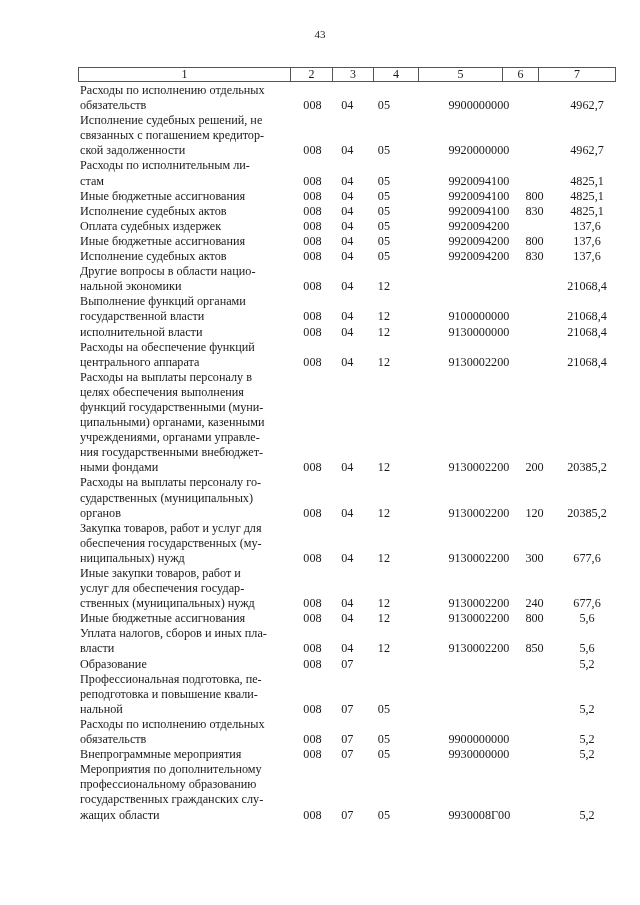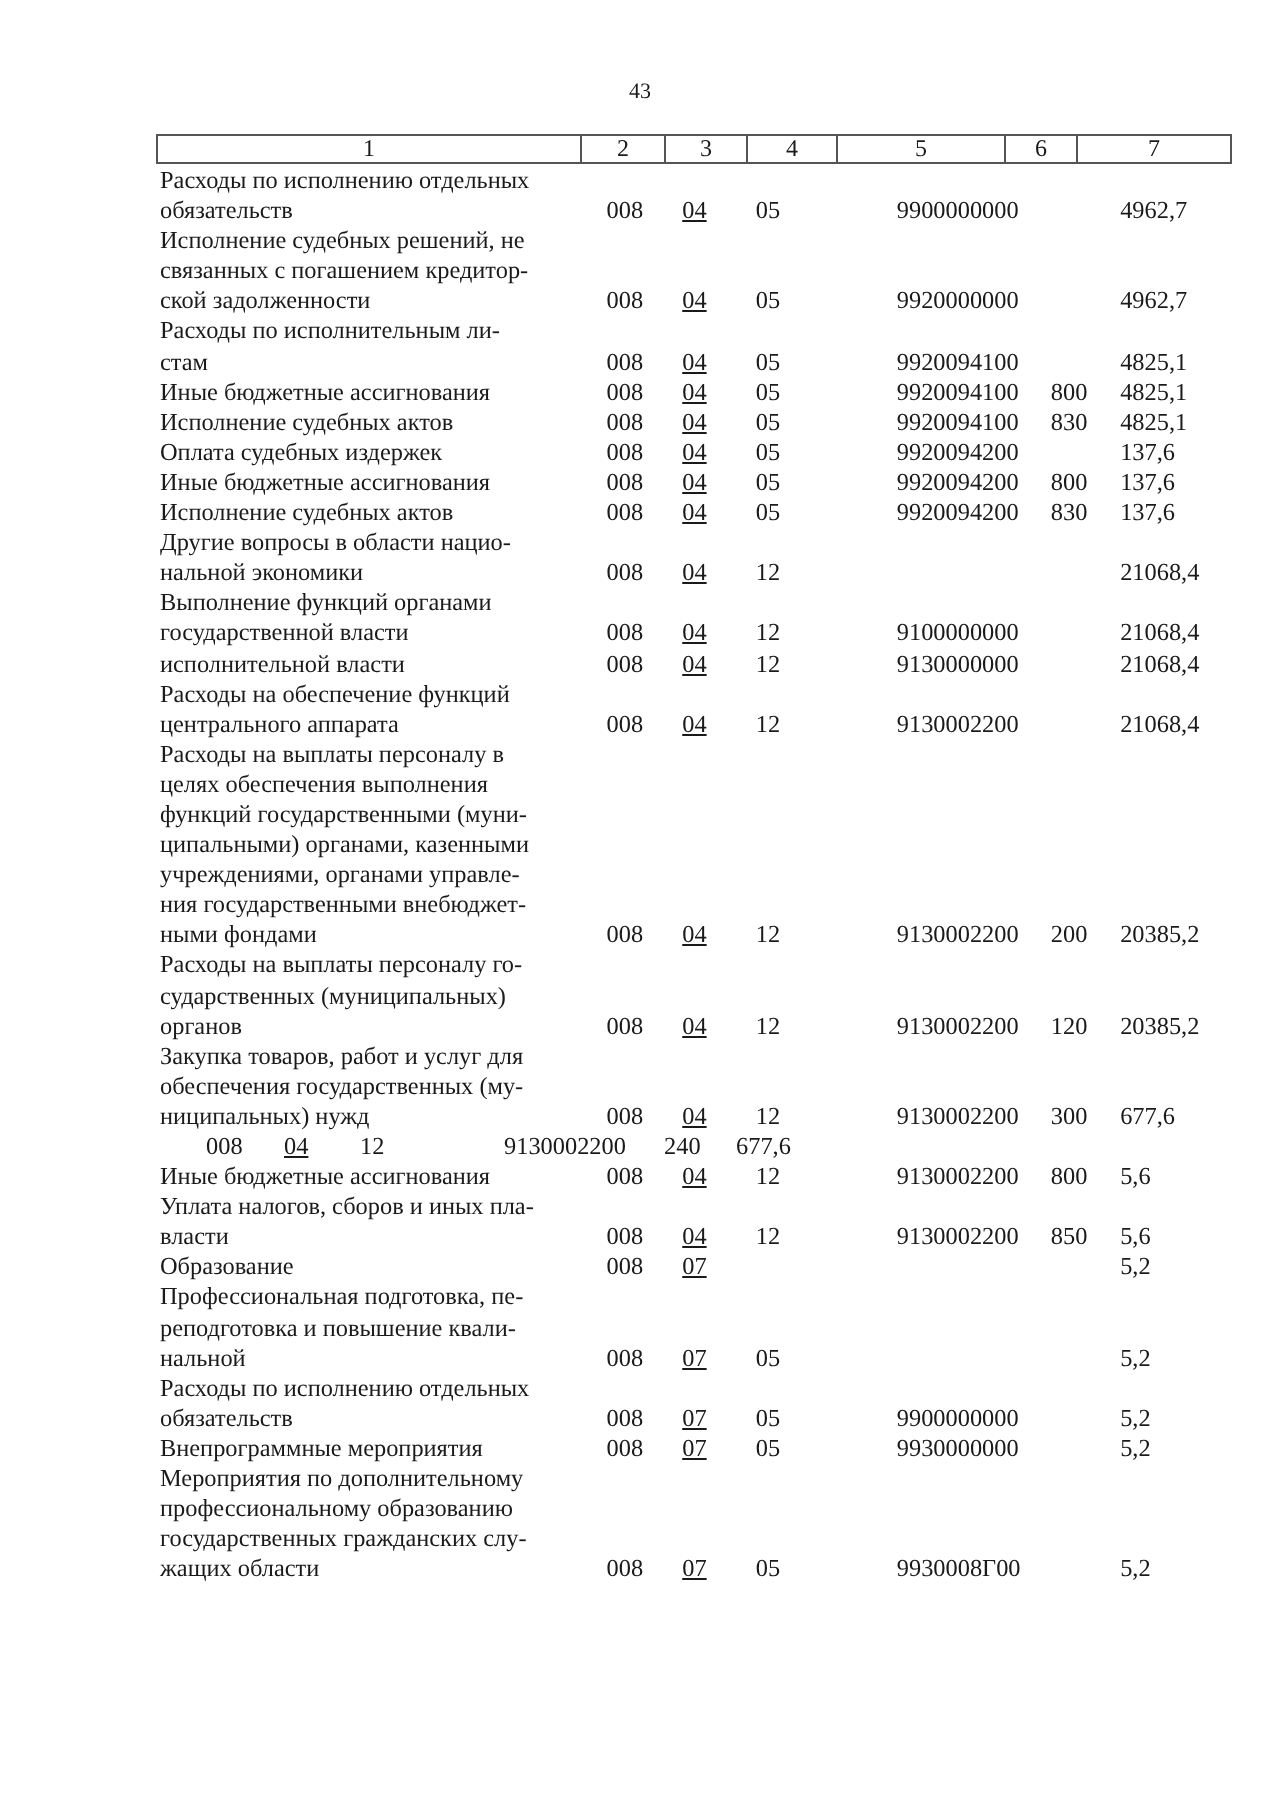--- a/index.html
+++ b/index.html
@@ -2,21 +2,21 @@
 <html><head>
 <meta charset="utf-8">
 <style>
   html, body { margin: 0; padding: 0; background: #ffffff; }
   body {
     width: 640px; height: 905px; position: relative; overflow: hidden;
     font-family: "Liberation Serif", "DejaVu Serif", serif;
     color: #1a1a1a;
   }
   .page-number {
-    position: absolute; left: 0; width: 640px; top: 40px;
+    position: absolute; left: 0; width: 640px; top: 28px;
     text-align: center; font-size: 11px;
   }
   .hdr {
     position: absolute; top: 67px; left: 78px; width: 538px; height: 15px;
     border: 1px solid #555; box-sizing: border-box;
     display: flex; font-size: 12px;
   }
   .hdr > div {
     box-sizing: border-box; text-align: center; line-height: 13px;
     border-right: 1px solid #555;
@@ -25,25 +25,25 @@
   .c1 { width: 212px; } .c2 { width: 42px; } .c3 { width: 41px; }
   .c4 { width: 45px; } .c5 { width: 84px; } .c6 { width: 36px; } .c7 { width: 76px; }
 
   .rows { position: absolute; top: 83px; left: 80px; width: 534px; }
   .row { display: flex; align-items: flex-end; font-size: 12.2px; line-height: 15.1px; }
   .row .name {
     width: 208px; text-align: justify; text-align-last: left;
     hyphens: manual;
   }
   .row .k2 { width: 44px; padding-left: 13px; box-sizing: border-box; margin-left: 10px; }
-  .row .k3 { width: 42px; padding-left: 8px; box-sizing: border-box; text-decoration: underline; }
+  .row .k3 { width: 42px; padding-left: 8px; box-sizing: border-box; }
   .row .k4 { width: 44px; padding-left: 4px; box-sizing: border-box; }
   .row .k5 { width: 84px; padding-left: 4px; box-sizing: border-box; margin-left: 28px; }
   .row .k6 { width: 36px; padding-left: 0px; box-sizing: border-box; }
-  .row .k7 { width: 56px; text-align: left; }
+  .row .k7 { width: 56px; text-align: center; }
   .line { display: block; }
 </style>
 </head>
 <body>
 
 <div class="page-number">43</div>
 
 <div class="hdr">
   <div class="c1">1</div>
   <div class="c2">2</div>
@@ -231,20 +231,25 @@
         <span class="line">ниципальных) нужд</span>
       </div>
       <div class="k2">008</div>
       <div class="k3">04</div>
       <div class="k4">12</div>
       <div class="k5">9130002200</div>
       <div class="k6">300</div>
       <div class="k7">677,6</div>
     </div>
     <div class="row">
+      <div class="name">
+        <span class="line">Иные закупки товаров, работ и</span>
+        <span class="line">услуг для обеспечения государ-</span>
+        <span class="line">ственных (муниципальных) нужд</span>
+      </div>
       <div class="k2">008</div>
       <div class="k3">04</div>
       <div class="k4">12</div>
       <div class="k5">9130002200</div>
       <div class="k6">240</div>
       <div class="k7">677,6</div>
     </div>
     <div class="row">
       <div class="name">
         <span class="line">Иные бюджетные ассигнования</span>

